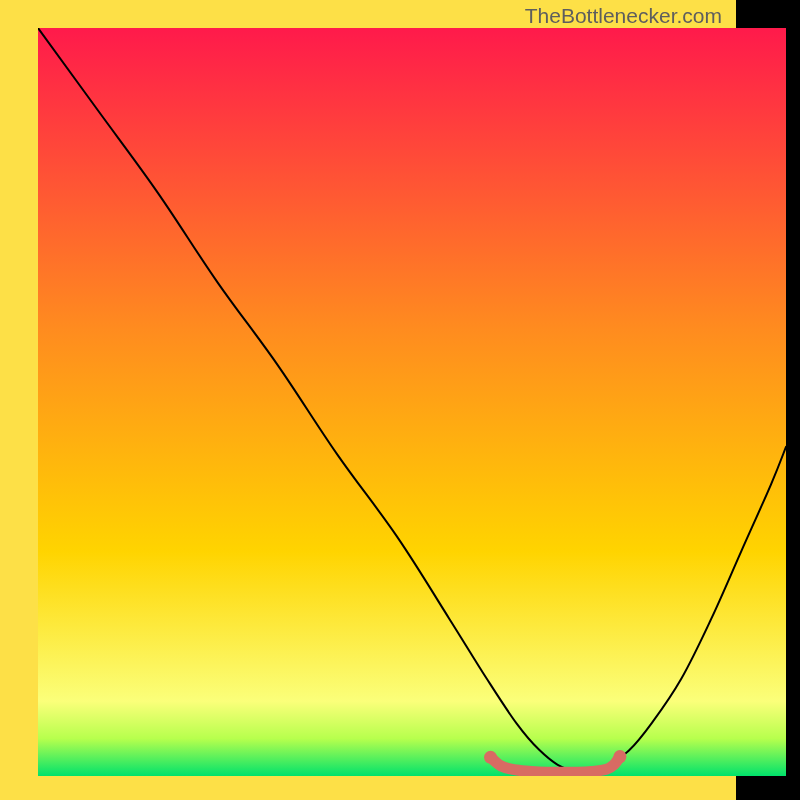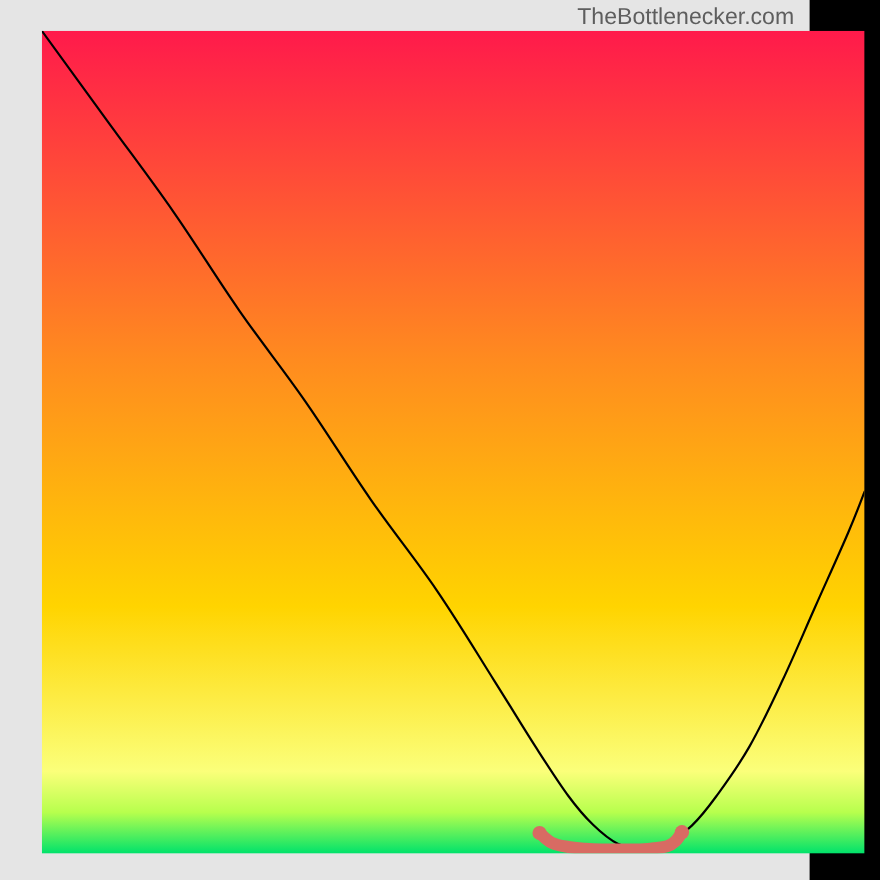--- a/index.html
+++ b/index.html
@@ -8,21 +8,21 @@
     width: 800px;
     height: 800px;
     background: #000;
     font-family: Arial, Helvetica, sans-serif;
     overflow: hidden;
   }
   .frame {
     position: relative;
     width: 736px;
     height: 800px;
-    background: #e5e5e5;
+    background: #fde047;
   }
   .watermark {
     position: absolute;
     top: 4px;
     right: 14px;
     color: #5e5e5e;
     font-size: 21px;
     font-weight: 500;
     letter-spacing: 0px;
     z-index: 5;

